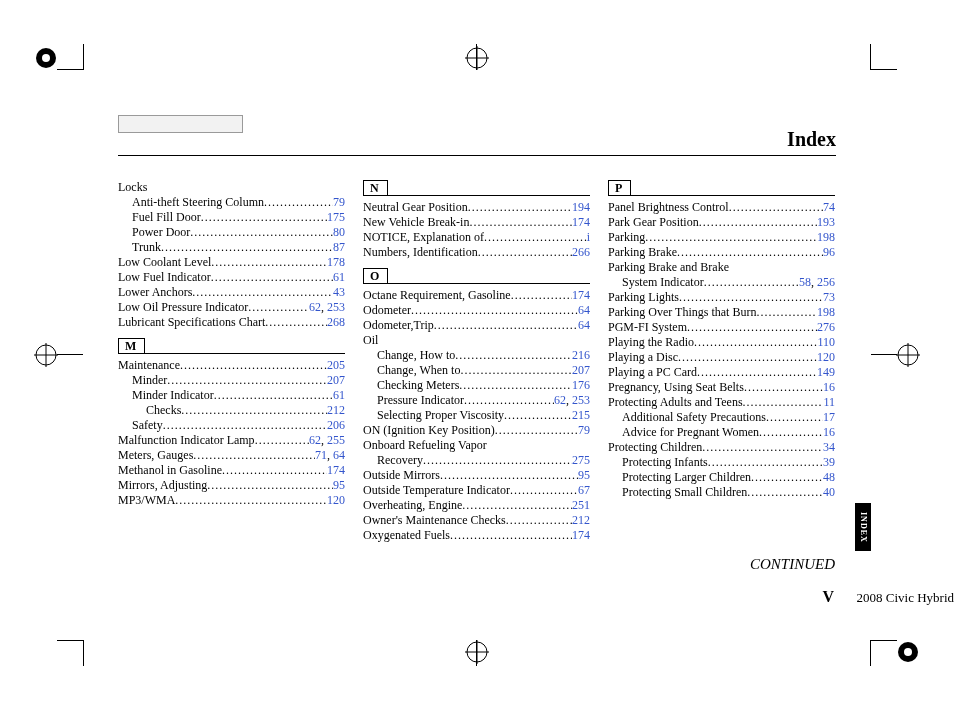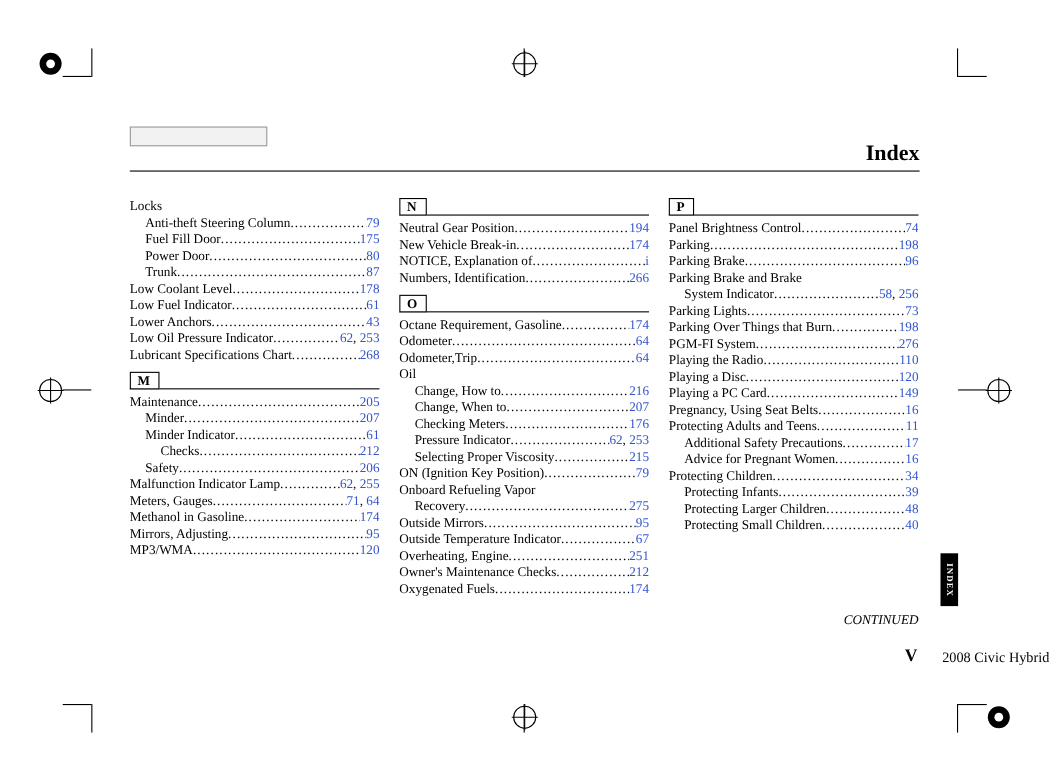--- a/index.html
+++ b/index.html
@@ -47,21 +47,21 @@
   .entry .dots { flex: 1; overflow: hidden; letter-spacing: 1px; color: #000; }
   .entry .dots::after { content: "........................................................................"; }
   .entry .pages { }
   .entry .pnum { color: #3355cc; }
   .entry .psep { color: #000; }
 
   .section-head { margin: 8px 0 4px 0; }
   .section-letter { display: inline-block; border: 1px solid #000; padding: 0 8px 0 6px; font-weight: bold; font-size: 12px; background: #fff; line-height: 14px; }
   .section-rule { border-top: 1px solid #000; margin-top: -1px; }
 
-  .continued { position: absolute; left: 610px; top: 556px; width: 225px; text-align: right; font-style: italic; font-size: 12px; }
+  .continued { position: absolute; left: 610px; top: 556px; width: 225px; text-align: right; font-style: italic; font-size: 15px; }
 
   .side-tab { position: absolute; right: 83px; top: 503px; width: 16px; height: 48px; background: #000; color: #fff; font-size: 8px; font-weight: bold; writing-mode: vertical-rl; text-orientation: mixed; display: flex; align-items: center; justify-content: center; letter-spacing: 1px; }
 
   .footer-model { position: absolute; top: 590px; left: 0; width: 954px; text-align: right; font-size: 13px; }
   .footer-pagenum { position: absolute; top: 588px; right: 120px; font-weight: bold; font-size: 16px; }
 </style>
 </head>
 <body>
 
 <div class="page">
@@ -358,20 +358,25 @@
         <span class="section-letter">P</span>
         <div class="section-rule"></div>
       </div>
       <div>
           <div class="entry indent0">
             <span class="label">Panel Brightness Control</span>
             <span class="dots"></span> 
             <span class="pages"><span class="pnum">74</span></span>
           </div>
           <div class="entry indent0">
+            <span class="label">Park Gear Position</span>
+            <span class="dots"></span> 
+            <span class="pages"><span class="pnum">193</span></span>
+          </div>
+          <div class="entry indent0">
             <span class="label">Parking</span>
             <span class="dots"></span> 
             <span class="pages"><span class="pnum">198</span></span>
           </div>
           <div class="entry indent0">
             <span class="label">Parking Brake</span>
             <span class="dots"></span> 
             <span class="pages"><span class="pnum">96</span></span>
           </div>
           <div class="entry indent0">

